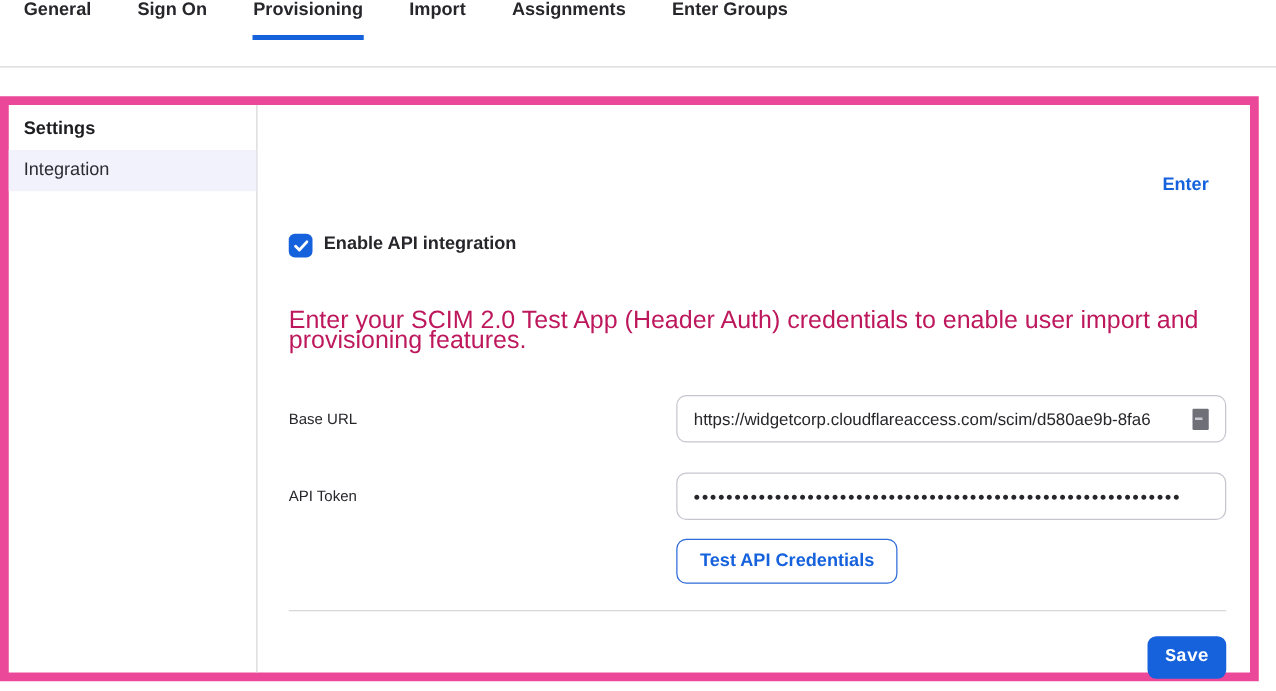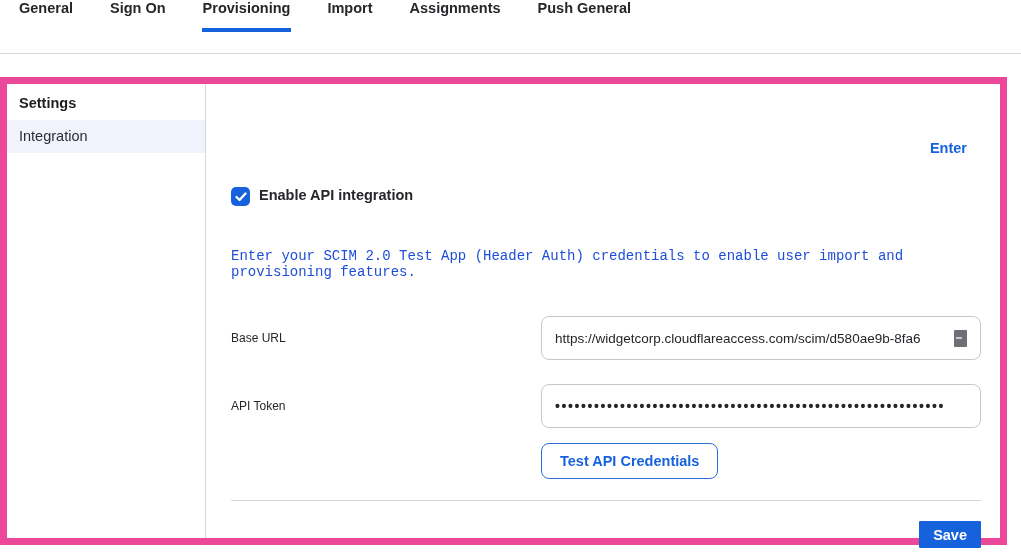--- a/index.html
+++ b/index.html
@@ -48,27 +48,27 @@
   .cancel-link { color: #1662dd; font-size: 14.5px; font-weight: 700; text-decoration: none; cursor: pointer; }
 
   .enable-row { margin-top: 31px; display: flex; align-items: flex-start; gap: 9px; }
   .checkbox {
     width: 19px; height: 19px; border-radius: 5px; background: #1662dd;
     display: flex; align-items: center; justify-content: center; cursor: pointer; flex: none;
   }
   .checkbox svg { display: block; }
   .enable-label { font-size: 14.5px; font-weight: 700; color: #26262b; }
 
-  .desc { margin-top: 42px; font-size: 14px; color: #1d4ed8; line-height: 16px; font-family: Liberation Mono, monospace; }
+  .desc { margin-top: 42px; font-size: 20px; color: #be185d; line-height: 16px; }
 
   .field-row { display: flex; align-items: center; margin-top: 24px; }
   .field-row.first { margin-top: 36px; }
   .field-label { width: 310px; font-size: 12px; color: #26262b; flex: none; }
   .input {
-    width: 440px; height: 44px; border: 1px solid #c6c6cf; border-radius: 8px;
+    width: 440px; height: 38px; border: 1px solid #c6c6cf; border-radius: 8px;
     background: #fff; display: flex; align-items: center; padding: 0 13px;
     overflow: hidden; white-space: nowrap;
   }
   .input input {
     border: none; outline: none; padding: 0; margin: 0; flex: 1; min-width: 0;
     font-family: "Liberation Sans", sans-serif; font-size: 13.5px; color: #26262b;
     background: transparent;
   }
   .input input.masked { font-size: 14px; font-weight: 700; letter-spacing: 1.6px; }
   .selection-artifact {
@@ -85,37 +85,37 @@
     height: 36px; padding: 4px 18px; background: #fff;
     border: 1.5px solid #2e6bd8; border-radius: 8px;
     color: #1662dd; font-size: 14.5px; font-weight: 700;
     font-family: "Liberation Sans", sans-serif; cursor: pointer;
   }
 
   .divider { border-top: 1px solid #d8d8dc; margin-top: 21px; }
 
   .save-row { margin-top: 20px; text-align: right; }
   .save-btn {
-    height: 27px; padding: 0 14px; background: #1662dd; border: none;
-    border-radius: 1px; color: #ffffff; font-size: 14.5px; font-weight: 700;
-    font-family: Liberation Sans, sans-serif; cursor: pointer;
+    height: 34px; padding: 0 14px; background: #1662dd; border: none;
+    border-radius: 7px; color: #ffffff; font-size: 14.5px; font-weight: 700;
+    font-family: Liberation Mono, monospace; cursor: pointer;
   }
 </style>
 </head>
 <body>
 
 <div class="page">
 
   <div class="tabbar">
     <div class="tab">General</div>
     <div class="tab">Sign On</div>
     <div class="tab active">Provisioning</div>
     <div class="tab">Import</div>
     <div class="tab">Assignments</div>
-    <div class="tab">Push General</div>
+    <div class="tab">Enter Groups</div>
   </div>
 
   <div class="content-box">
 
     <div class="sidebar">
       <div class="sidebar-header">Settings</div>
       <div class="sidebar-item">Integration</div>
     </div>
 
     <div class="main">

